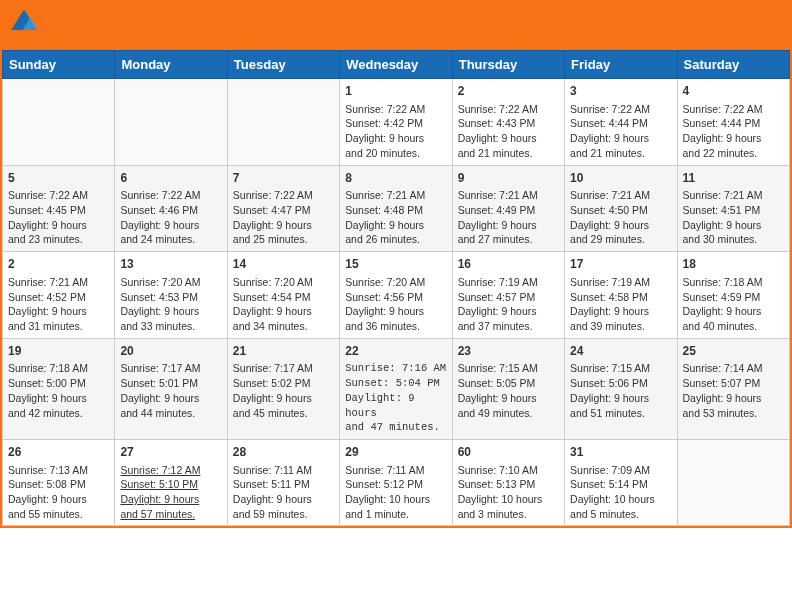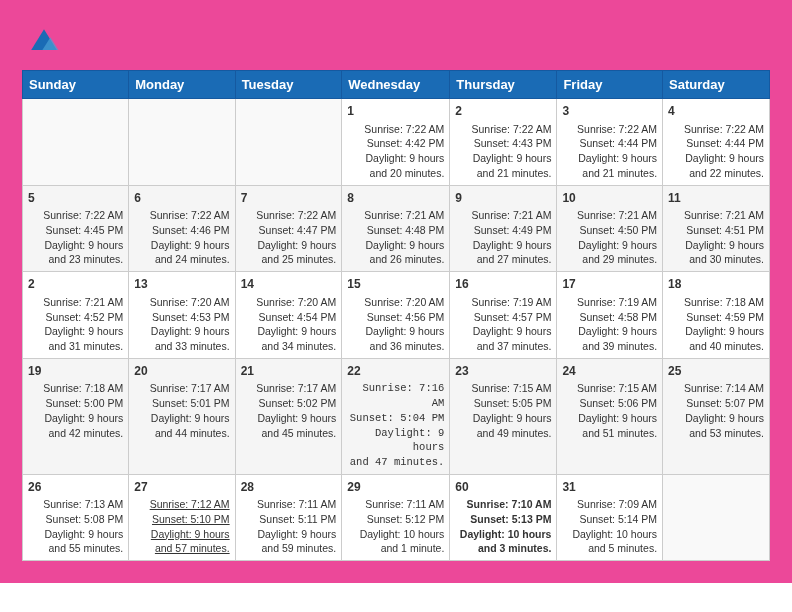--- a/index.html
+++ b/index.html
@@ -4,22 +4,22 @@
   <style>
     * { box-sizing: border-box; margin: 0; padding: 0; }
     body {
       font-family: Arial, sans-serif;
       background: #fff;
       width: 792px;
       min-height: 612px;
     }
     .page {
       width: 792px;
-      background: #ec4899;
-      padding: 22px;
+      background: #f97316;
+      padding: 2px;
     }
     .header {
       display: flex;
       justify-content: space-between;
       align-items: flex-start;
       margin-bottom: 8px;
       padding: 4px 6px;
     }
     .logo {
       display: flex;
@@ -88,21 +88,20 @@
     .day-number {
       font-weight: bold;
       font-size: 12px;
       display: block;
       margin-bottom: 2px;
     }
     .day-info {
       font-size: 10.5px;
       color: #333;
       line-height: 1.4;
-      text-align: right;
     }
     .empty-cell {
       background: #f9f9f9 !important;
     }
   </style>
 </head>
 <body>
 
 <div class="page">
   <div class="header">
@@ -345,21 +344,21 @@
           </td>
           <td>
             <span class="day-number">29</span>
             <div class="day-info" style="white-space: pre-line;">Sunrise: 7:11 AM
 Sunset: 5:12 PM
 Daylight: 10 hours
 and 1 minute.</div>
           </td>
           <td>
             <span class="day-number">60</span>
-            <div class="day-info" style="white-space: pre-line; font-weight: bold;">Sunrise: 7:10 AM
+            <div class="day-info" style="white-space: pre-line;">Sunrise: 7:10 AM
 Sunset: 5:13 PM
 Daylight: 10 hours
 and 3 minutes.</div>
           </td>
           <td>
             <span class="day-number">31</span>
             <div class="day-info" style="white-space: pre-line;">Sunrise: 7:09 AM
 Sunset: 5:14 PM
 Daylight: 10 hours
 and 5 minutes.</div>

